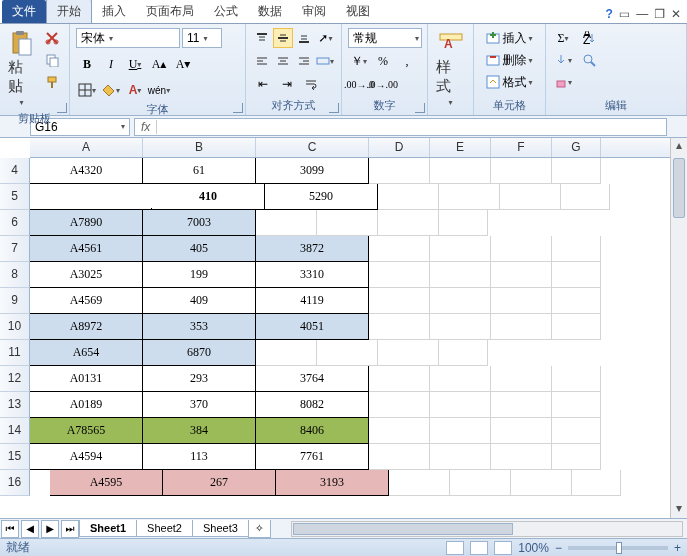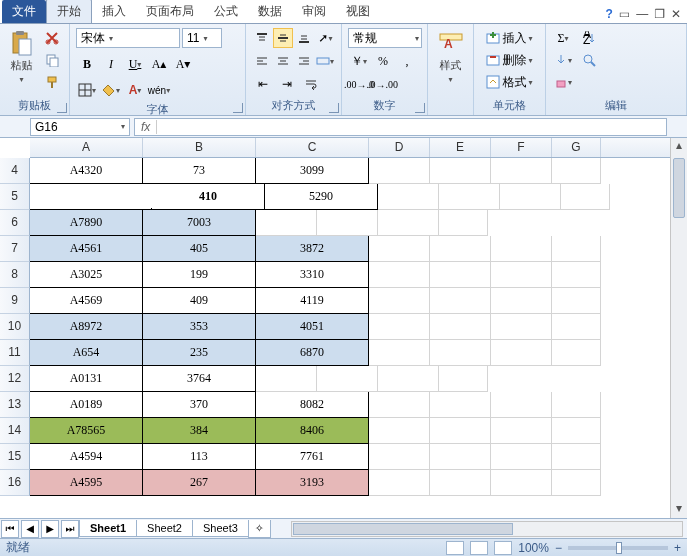--- a/index.html
+++ b/index.html
@@ -10,21 +10,21 @@
 .tab.active{background:#e4ecf7;border:1px solid #8ba0bc;border-bottom:none;border-radius:2px 2px 0 0}
 .winicons{margin-left:auto;display:flex;gap:6px;padding:2px 6px;color:#4a4a4a}
 .winicons span{cursor:pointer}
 .help{color:#2b6cd4;font-weight:bold}
 .ribbon{height:92px;background:linear-gradient(#eef3fa,#dfe9f5);border-bottom:1px solid #9db4ce;display:flex}
 .grp{border-right:1px solid #bcd0e6;padding:4px 6px 2px;display:flex;flex-direction:column;justify-content:space-between;position:relative}
 .grp-body{display:flex;gap:4px;flex:1}
 .grp-label{text-align:center;color:#3a5a87;font-size:11px;padding-top:2px;position:relative}
 .dlaunch{position:absolute;right:2px;bottom:2px;width:10px;height:10px;border:1px solid #7a94b4;border-top:none;border-left:none;cursor:pointer}
 .bigbtn{width:40px;display:flex;flex-direction:column;align-items:center;gap:2px;padding:2px;cursor:pointer}
-.bigbtn .lbl{font-size:11px;color:#3a3a3a}
+.bigbtn .lbl{font-size:15px;color:#3a3a3a}
 .dd{font-size:8px;color:#555}
 .iconbox{width:26px;height:26px;display:flex;align-items:center;justify-content:center}
 .col{display:flex;flex-direction:column;gap:2px;justify-content:flex-start}
 .row{display:flex;gap:2px;align-items:center}
 .smbtn{width:22px;height:20px;border:1px solid transparent;display:flex;align-items:center;justify-content:center;cursor:pointer;font-family:"Times New Roman",serif}
 .combo{height:20px;border:1px solid #9db4ce;background:#fff;display:flex;align-items:center;padding:0 2px 0 4px;cursor:pointer}
 .combo .dd{margin-left:4px}
 .namebox-row{height:22px;border-bottom:1px solid #9db4ce;background:#eef3fa;display:flex;align-items:center}
 .namebox{width:100px;height:18px;margin:0 4px 0 30px;background:#fff;border:1px solid #9db4ce;display:flex;align-items:center;padding:0 4px}
 .fxbar{flex:1;display:flex;align-items:center;height:18px;background:#fff;border:1px solid #9db4ce;margin-right:20px}
@@ -355,21 +355,21 @@
       <div class="ch" style="width: 113px;">C</div>
       <div class="ch" style="width: 61px;">D</div>
       <div class="ch" style="width: 61px;">E</div>
       <div class="ch" style="width: 61px;">F</div>
       <div class="ch" style="width: 49px;">G</div>
     </div>
   <div class="rows" id="rows">
       <div class="gridrow">
         <div class="rh">4</div>
         <div class="cell b" style="width: 113px;">A4320</div>
-        <div class="cell b" style="width: 113px;">73</div>
+        <div class="cell b" style="width: 113px;">61</div>
         <div class="cell b" style="width: 113px;">3099</div>
         <div class="cell" style="width: 61px;"></div>
         <div class="cell" style="width: 61px;"></div>
         <div class="cell" style="width: 61px;"></div>
         <div class="cell" style="width: 49px;"></div>
       </div>
       <div class="gridrow">
         <div class="rh">5</div>
         <div class="cell b" style="width: 122px; margin-top: 24px;">A2322</div>
         <div class="cell b" style="width: 113px; font-weight: bold;">410</div>
@@ -424,30 +424,30 @@
         <div class="cell b hl-blue" style="width: 113px;">353</div>
         <div class="cell b hl-blue" style="width: 113px;">4051</div>
         <div class="cell" style="width: 61px;"></div>
         <div class="cell" style="width: 61px;"></div>
         <div class="cell" style="width: 61px;"></div>
         <div class="cell" style="width: 49px;"></div>
       </div>
       <div class="gridrow">
         <div class="rh">11</div>
         <div class="cell b hl-blue" style="width: 113px;">A654</div>
-        <div class="cell b hl-blue" style="width: 113px;">235</div>
         <div class="cell b hl-blue" style="width: 113px;">6870</div>
         <div class="cell" style="width: 61px;"></div>
         <div class="cell" style="width: 61px;"></div>
         <div class="cell" style="width: 61px;"></div>
         <div class="cell" style="width: 49px;"></div>
       </div>
       <div class="gridrow">
         <div class="rh">12</div>
         <div class="cell b" style="width: 113px;">A0131</div>
+        <div class="cell b" style="width: 113px;">293</div>
         <div class="cell b" style="width: 113px;">3764</div>
         <div class="cell" style="width: 61px;"></div>
         <div class="cell" style="width: 61px;"></div>
         <div class="cell" style="width: 61px;"></div>
         <div class="cell" style="width: 49px;"></div>
       </div>
       <div class="gridrow">
         <div class="rh">13</div>
         <div class="cell b" style="width: 113px;">A0189</div>
         <div class="cell b" style="width: 113px;">370</div>
@@ -472,21 +472,21 @@
         <div class="cell b" style="width: 113px;">A4594</div>
         <div class="cell b" style="width: 113px;">113</div>
         <div class="cell b" style="width: 113px;">7761</div>
         <div class="cell" style="width: 61px;"></div>
         <div class="cell" style="width: 61px;"></div>
         <div class="cell" style="width: 61px;"></div>
         <div class="cell" style="width: 49px;"></div>
       </div>
       <div class="gridrow">
         <div class="rh">16</div>
-        <div class="cell b hl-red" style="width: 113px;">A4595</div>
+        <div class="cell b hl-red" style="width: 113px; margin-left: 20px;">A4595</div>
         <div class="cell b hl-red" style="width: 113px;">267</div>
         <div class="cell b hl-red" style="width: 113px;">3193</div>
         <div class="cell" style="width: 61px;"></div>
         <div class="cell" style="width: 61px;"></div>
         <div class="cell" style="width: 61px;"></div>
         <div class="cell" style="width: 49px;"></div>
       </div>
     </div>
 </div>
 

